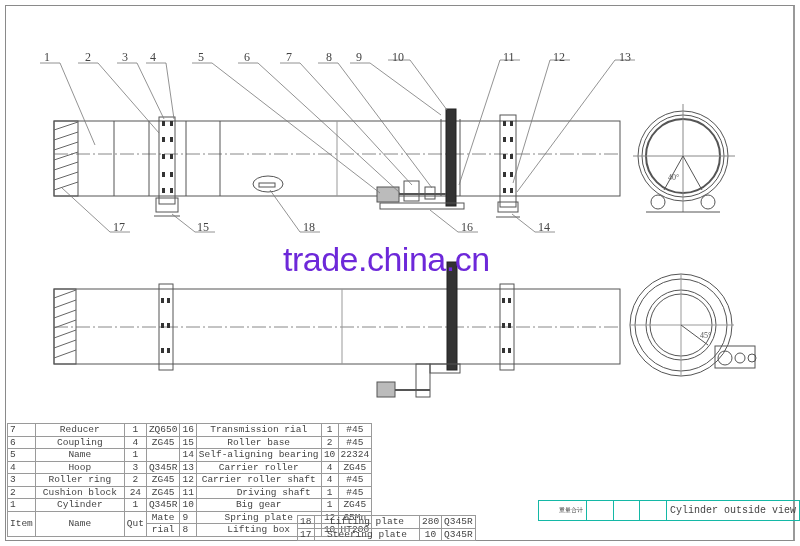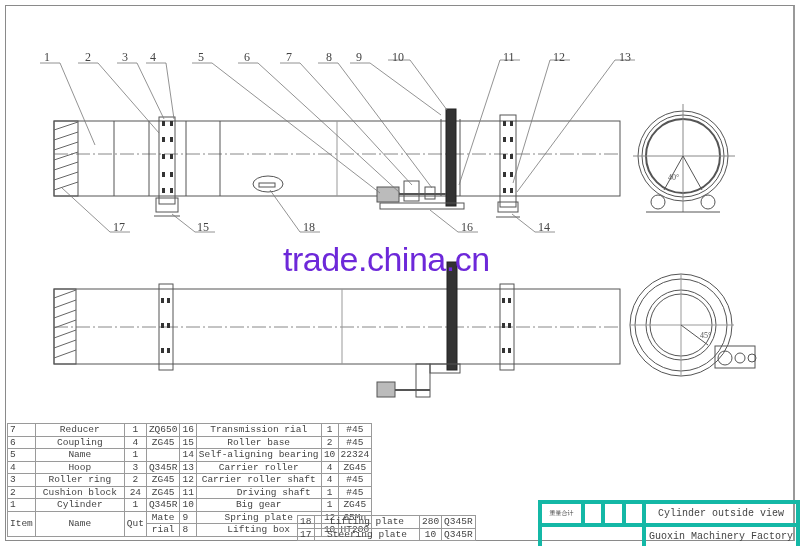--- a/index.html
+++ b/index.html
@@ -6,21 +6,21 @@
   body { width:800px; height:546px; position:relative; overflow:hidden; font-family:"Liberation Serif", serif; color:#333; }
   .frame { position:absolute; left:5px; top:5px; width:790px; height:536px; border:1px solid #8a8a8a; border-right:2px solid #999; box-sizing:border-box; }
   svg.drawing { position:absolute; left:0; top:0; }
   .callout { position:absolute; font-size:12px; font-family:"Liberation Serif", serif; color:#444; }
   .watermark { position:absolute; left:283px; top:240px; font-family:"Liberation Sans", sans-serif; font-size:34px; color:#6d28d9; letter-spacing:-0.5px; }
   table.bom { position:absolute; left:7px; top:423px; border-collapse:collapse; font-size:9.5px; font-family:"Liberation Mono", monospace; color:#444; }
   table.bom td { border:1px solid #9a9a9a; height:11.5px; padding:0 2px; text-align:center; white-space:nowrap; line-height:11px; }
   table.extra { position:absolute; left:297px; top:515px; border-collapse:collapse; font-size:9.5px; font-family:"Liberation Mono", monospace; color:#444; }
   table.extra td { border:1px solid #9a9a9a; height:11.5px; padding:0 2px; text-align:center; white-space:nowrap; line-height:11px; }
   table.title { position:absolute; left:538px; top:500px; border-collapse:collapse; font-family:"Liberation Mono", monospace; color:#444; }
-  table.title td { border:4px solid #14b8a6; height:19px; padding:0 3px; font-size:10px; text-align:center; white-space:nowrap; }
+  table.title td { border:1px solid #14b8a6; height:19px; padding:0 3px; font-size:10px; text-align:right; white-space:nowrap; }
   .tiny { font-size:6px !important; }
 </style>
 </head>
 <body>
 
 <div class="frame"></div>
 
 <svg class="drawing" width="800" height="546" viewBox="0 0 800 546">
   <g stroke="#555" fill="none" stroke-width="1">
 
@@ -334,18 +334,14 @@
 
 <table class="title">
   <tbody>
       <tr>
     <td class="tiny" style="width:50px">重量合计</td>
     <td style="width:30px"></td>
     <td style="width:30px"></td>
     <td style="width:30px"></td>
     <td style="width:120px">Cylinder outside view</td>
   </tr>
-  <tr>
-    <td colspan="4"></td>
-    <td>Guoxin Machinery Factory</td>
-  </tr>
 </tbody>
   </table>
 
 </body></html>

